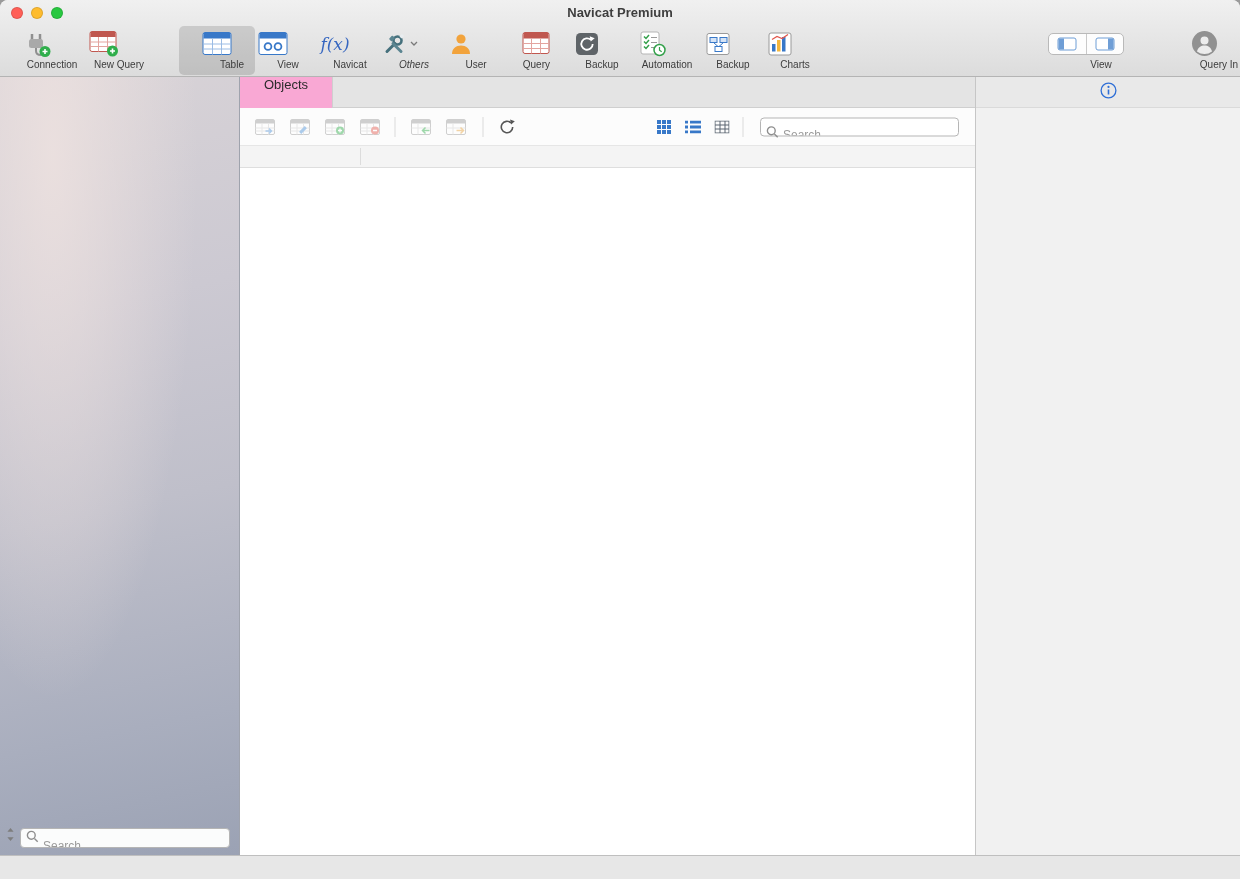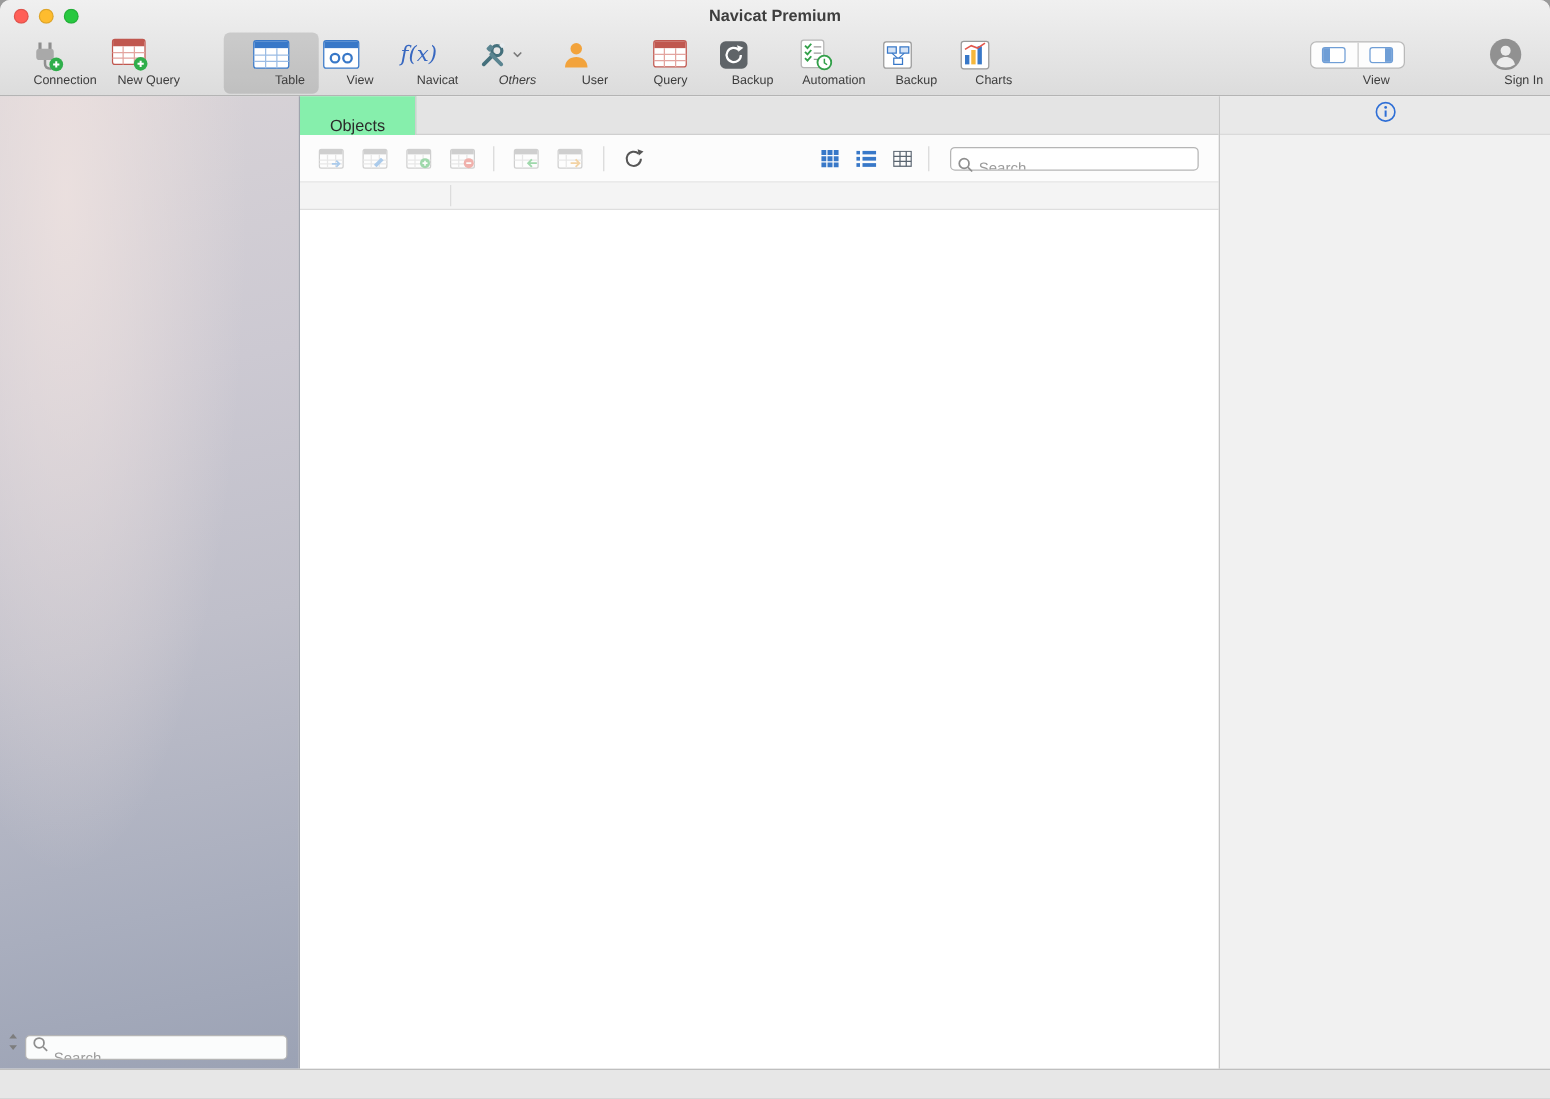--- a/index.html
+++ b/index.html
@@ -61,22 +61,22 @@
   .mag { position:absolute; left:6px; top:50%; transform:translateY(-50%); }
   .side-bottom-icon { position:absolute; left:5px; bottom:9px; }
 
   
   .main {
     position:absolute; left:240px; top:77px; width:735px; bottom:24px;
     background:#fff; display:flex; flex-direction:column;
   }
   .tabbar { flex:0 0 31px; background:#e4e4e4; border-bottom:1px solid #cfcfcf; position:relative; }
   .tab-active {
-    position:absolute; top:0; left:0; height:31px; width:93px; background:#86efac;
-    border-right:1px solid #cfcfcf; display:flex; align-items:flex-end; justify-content:center;
+    position:absolute; top:0; left:0; height:31px; width:93px; background:#f9a8d4;
+    border-right:1px solid #cfcfcf; display:flex; align-items:flex-start; justify-content:center;
     font-size:13px; color:#2b2b2b;
   }
   .obj-toolbar { position:relative; flex:0 0 37px; background:#fcfcfc; }
   .ot { position:absolute; top:50%; transform:translate(-50%,-50%); display:flex; align-items:center; }
   .ot-search { position:absolute; top:50%; transform:translateY(-50%); left:520px; width:199px; height:19px; }
   .sep { width:1px; height:20px; background:#d9d9d9; }
   .disabled { opacity:.45; }
   .header-row { flex:0 0 23px; background:#f4f4f4; border-top:1px solid #e6e6e6; border-bottom:1px solid #dedede; position:relative; }
   .header-div { position:absolute; left:120px; top:2px; bottom:2px; width:1px; background:#dcdcdc; }
   .content { flex:1; background:#fff; }
@@ -274,21 +274,21 @@
     </div>
 
     <div class="tb-item" style="left:1176px;width:56px;">
       <span class="tb-icon">
         <svg width="27" height="27" viewBox="0 0 27 27">
           <circle cx="13.5" cy="13.5" r="12.5" fill="#919191"></circle>
           <circle cx="13.5" cy="10.5" r="4" fill="#ececec"></circle>
           <path d="M6 21.5c1-4.2 4-6 7.5-6s6.5 1.8 7.5 6a12.5 12.5 0 0 1-15 0z" fill="#ececec"></path>
         </svg>
       </span>
-      <span class="tb-label">Sign In</span>
+      <span class="tb-label">Query In</span>
     </div>
   </div>
 
   <div class="sidebar">
     <span class="side-bottom-icon">
       <svg width="11" height="15" viewBox="0 0 11 15">
         <path d="M5.5 1 L8.6 4.8 H2.4 Z" fill="#7d7d7d"></path>
         <path d="M5.5 14 L2.4 10.2 H8.6 Z" fill="#7d7d7d"></path>
       </svg>
     </span>

